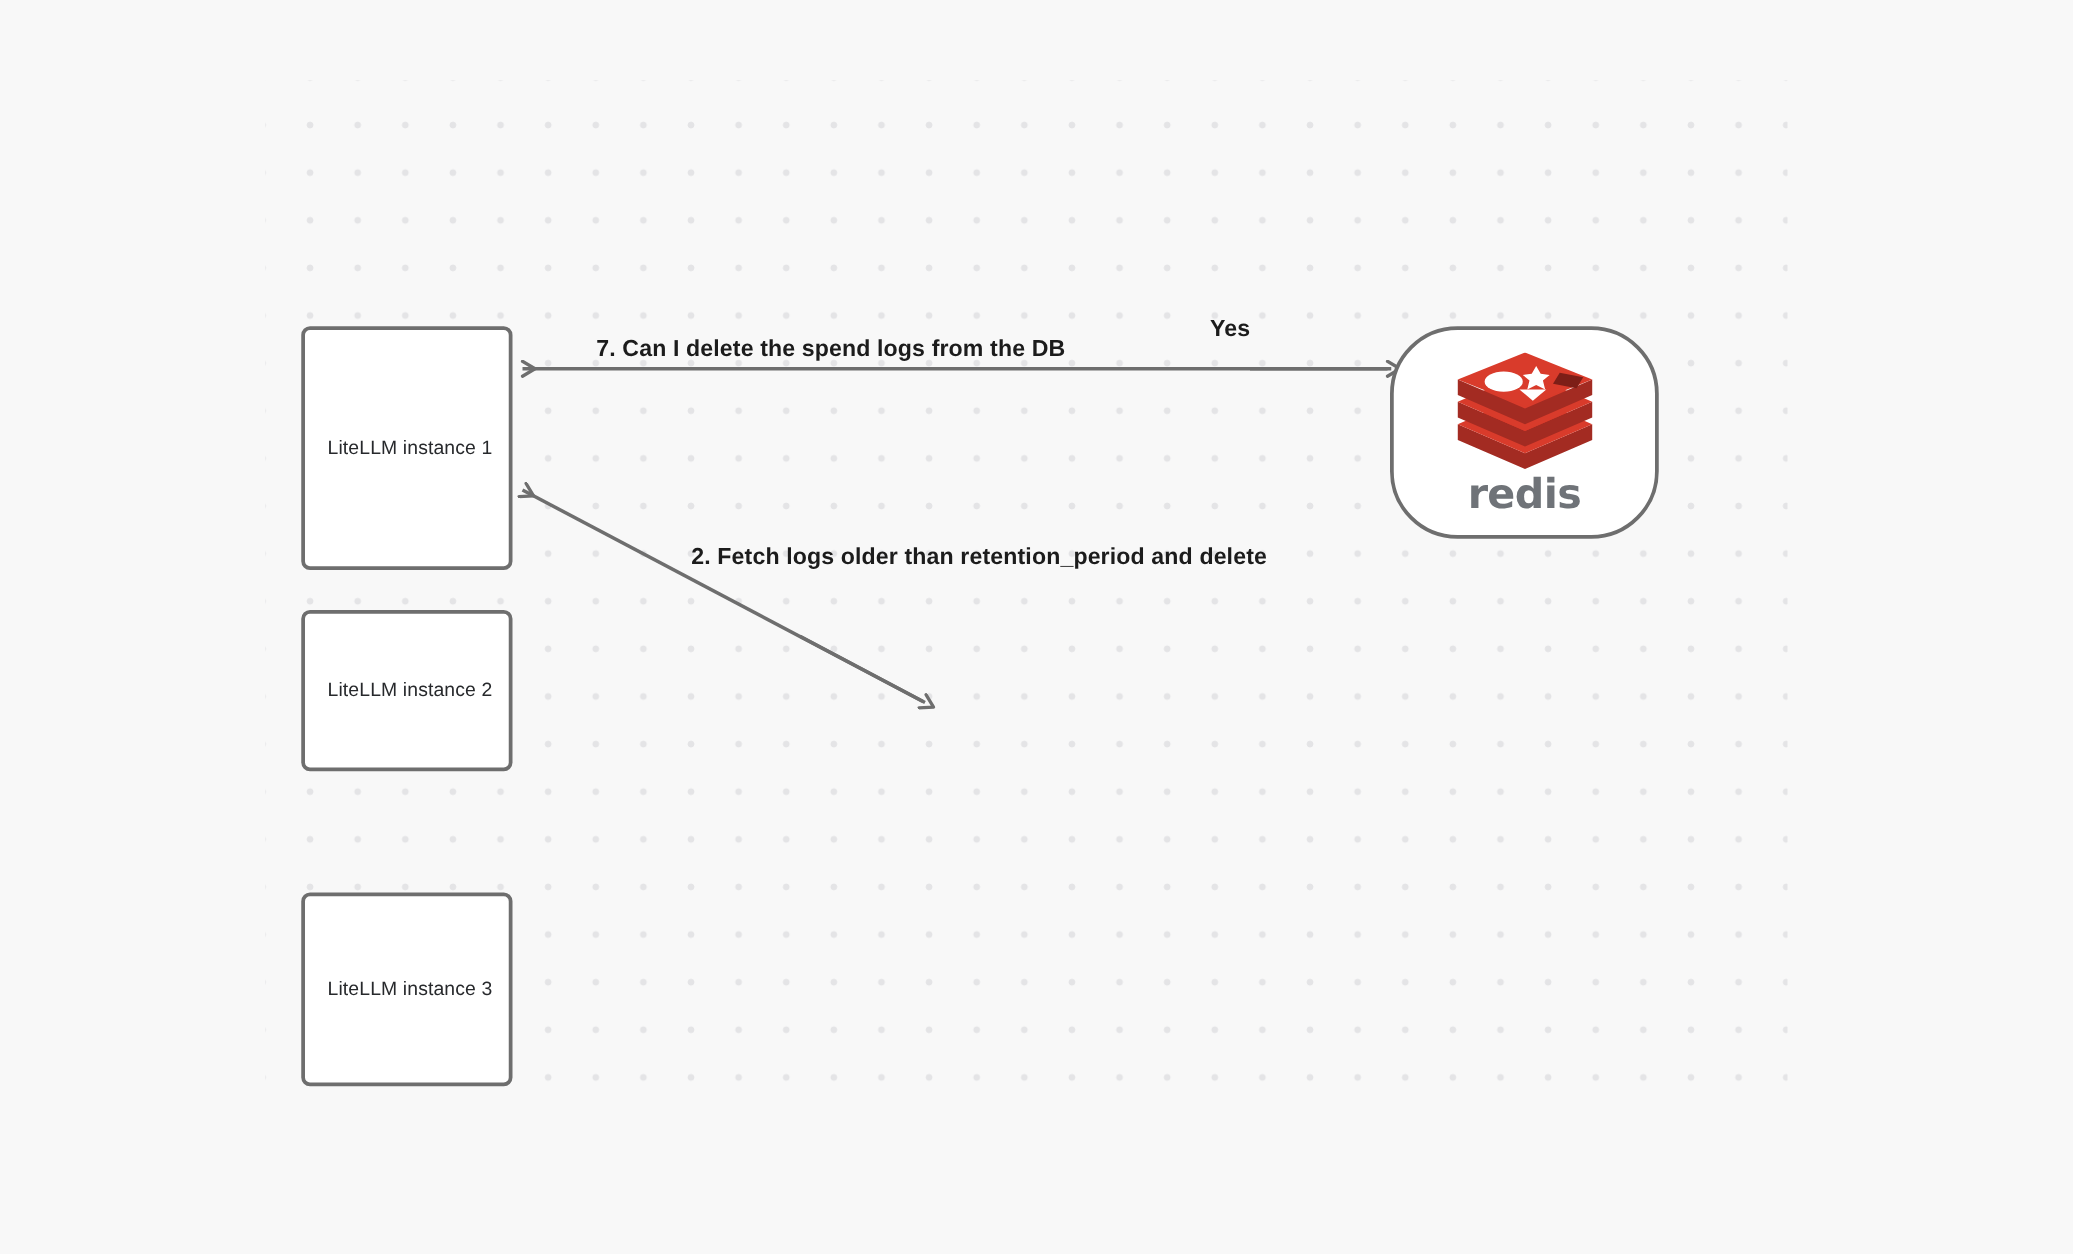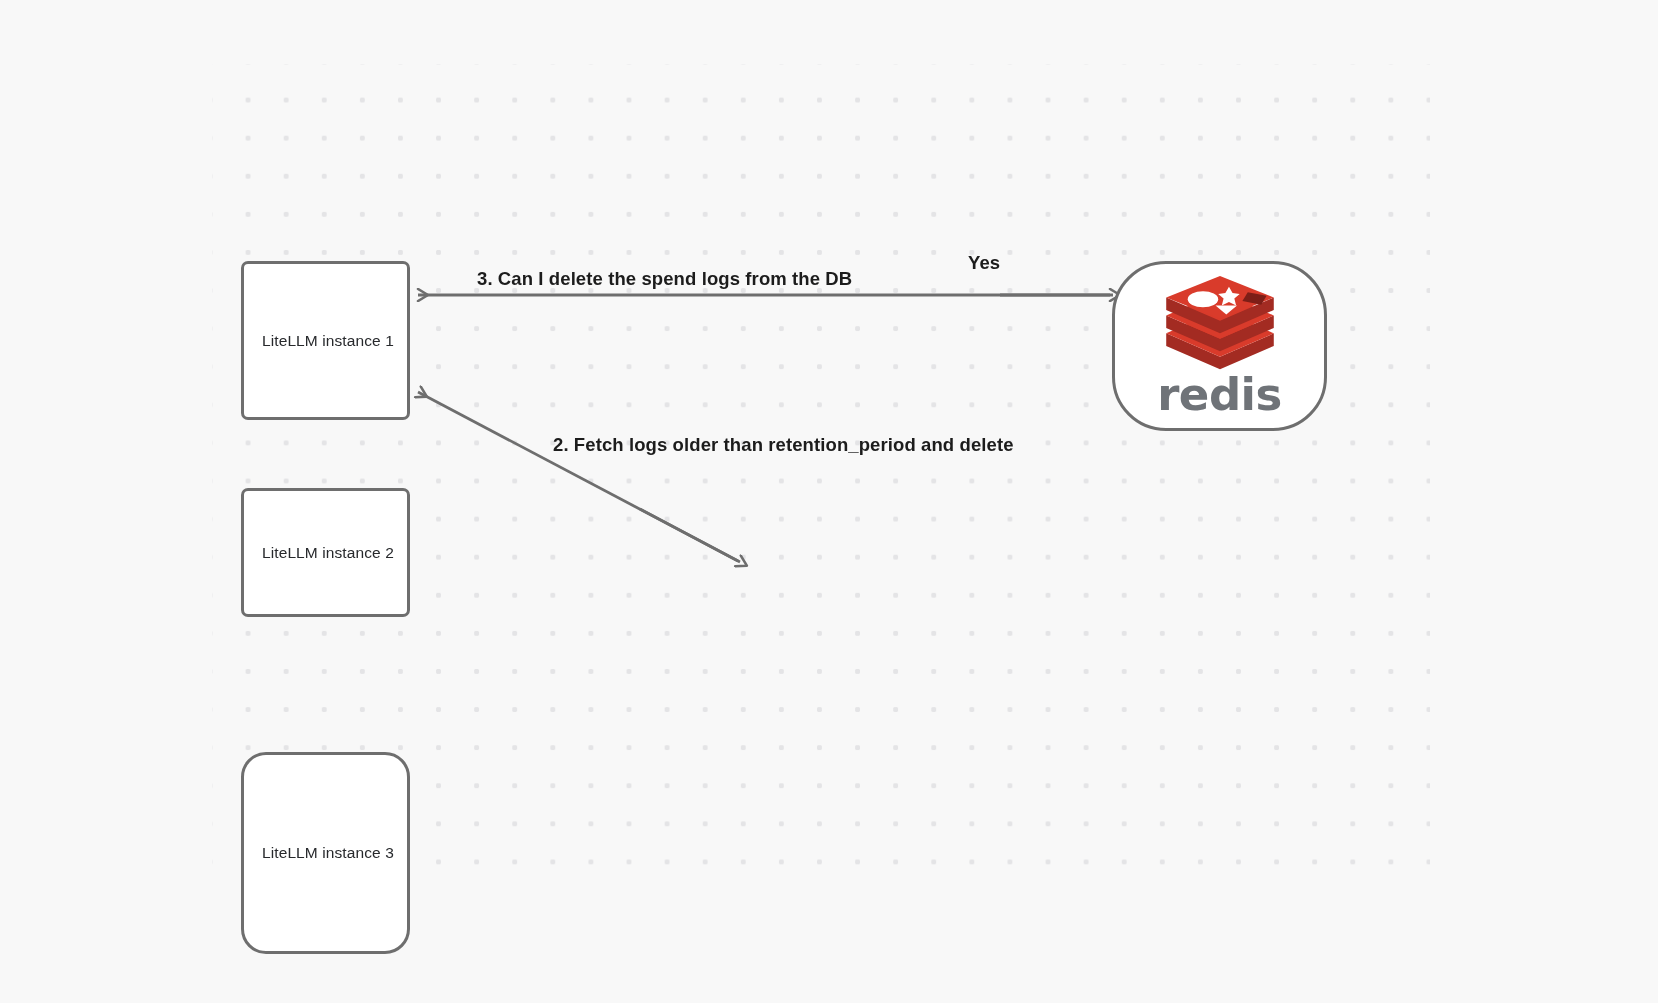--- a/index.html
+++ b/index.html
@@ -41,43 +41,43 @@
     justify-content: flex-start;
   }
   .node-box .node-label {
     font-size: 15.5px;
     color: #27292c;
     padding-left: 18px;
     letter-spacing: 0.1px;
     white-space: nowrap;
   }
 
-  #node-instance-1 { left: 241px; top: 261px; width: 169px; height: 159px; }
+  #node-instance-1 { left: 241px; top: 261px; width: 169px; height: 195px; }
   #node-instance-2 { left: 241px; top: 488px; width: 169px; height: 129px; }
-  #node-instance-3 { left: 241px; top: 752px; width: 169px; height: 202px; border-radius: 25px; }
+  #node-instance-3 { left: 241px; top: 714px; width: 169px; height: 155px; }
 
   
   #node-redis {
     position: absolute;
     left: 1112px;
     top: 261px;
     width: 215px;
     height: 170px;
     background: #ffffff;
     border: 3px solid #6e6e6e;
     border-radius: 54px;
     box-sizing: border-box;
     display: flex;
     flex-direction: column;
     align-items: center;
     justify-content: center;
   }
   #redis-mark { width: 116px; height: 95px; display: block; }
   #redis-wordmark {
-    font-size: 45px;
+    font-size: 33px;
     font-weight: 700;
     color: #6f7378;
     letter-spacing: -0.5px;
     line-height: 1;
     margin-top: 1px;
     font-family: "DejaVu Sans", sans-serif;
   }
 
   
   #node-db {
@@ -146,21 +146,21 @@
       </marker>
     </defs>
 
     <line x1="1113" y1="295" x2="418" y2="295" stroke="#6e6e6e" stroke-width="2.8" marker-end="url(#arrow-left)"></line>
     <line x1="1000" y1="295" x2="1110" y2="295" stroke="#6e6e6e" stroke-width="2.8" marker-end="url(#arrow-right)"></line>
 
     <line x1="740" y1="562" x2="418" y2="392" stroke="#6e6e6e" stroke-width="2.8" marker-end="url(#arrow-left)"></line>
     <line x1="640" y1="509" x2="738" y2="561" stroke="#6e6e6e" stroke-width="2.8" marker-end="url(#arrow-right)"></line>
   </svg>
 
-  <div class="edge-label" id="label-step-1">3.  Can I delete the spend logs from the DB</div>
+  <div class="edge-label" id="label-step-1">7.  Can I delete the spend logs from the DB</div>
   <div class="edge-label" id="label-yes">Yes</div>
   <div class="edge-label" id="label-step-2">2.  Fetch logs older than retention_period and delete</div>
 
   <div class="node-box" id="node-instance-1">
     <span class="node-label">LiteLLM instance 1</span>
   </div>
 
   <div class="node-box" id="node-instance-2">
     <span class="node-label">LiteLLM instance 2</span>
   </div>

